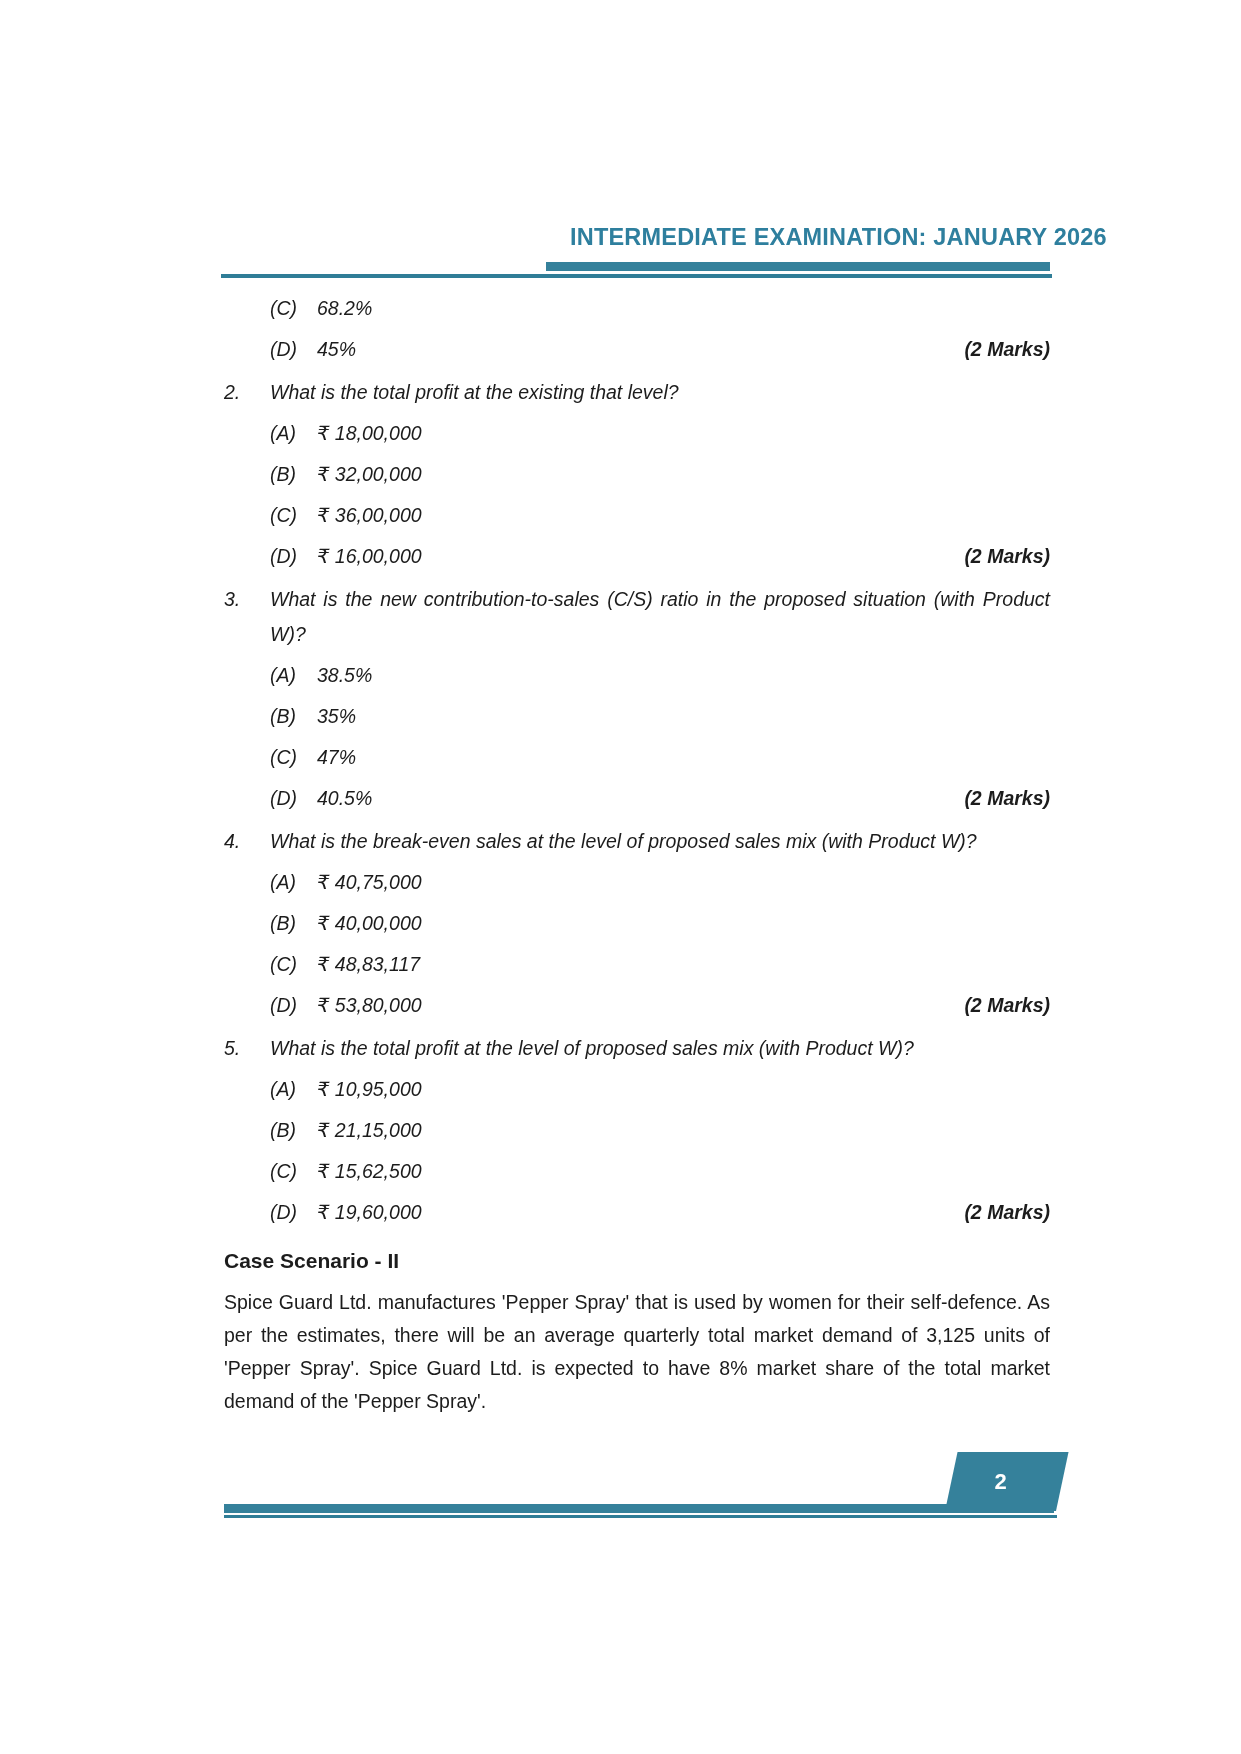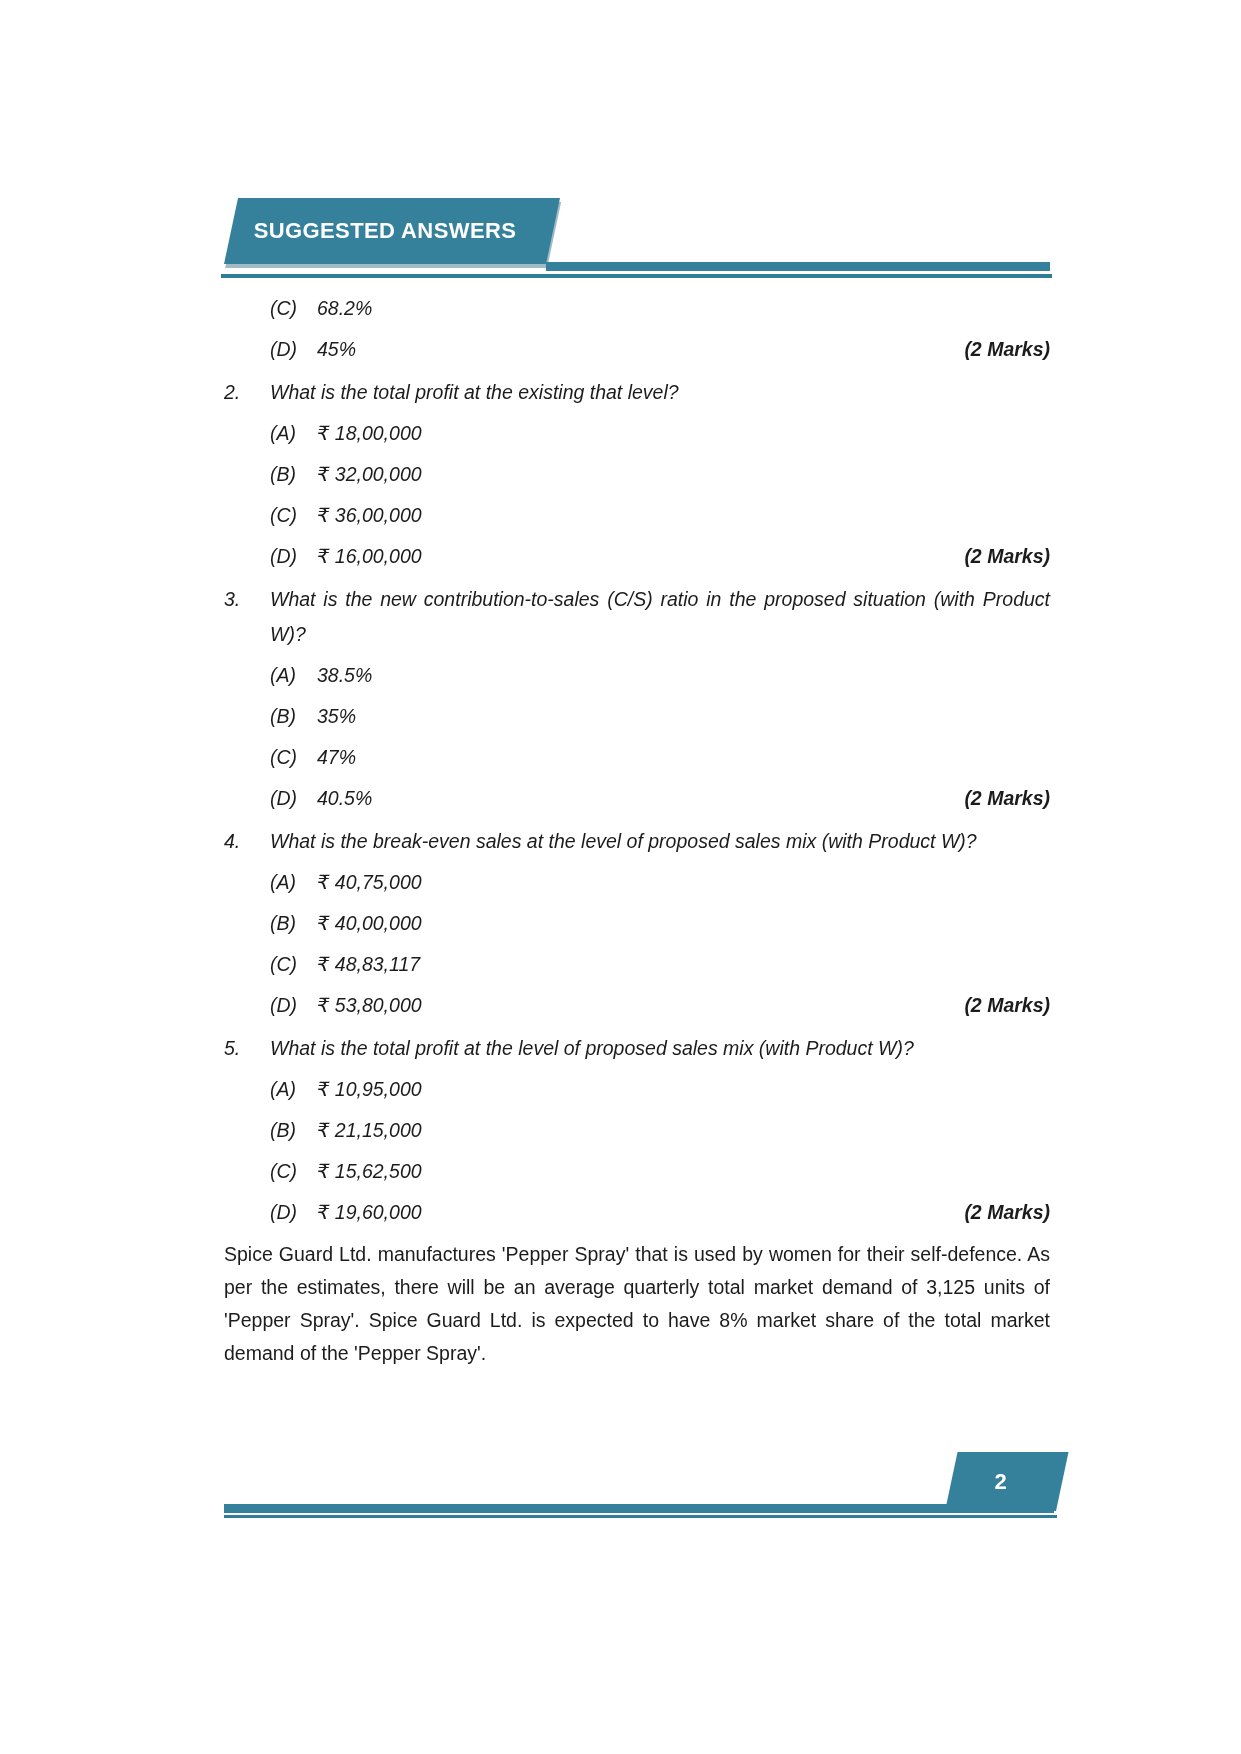--- a/index.html
+++ b/index.html
@@ -94,24 +94,21 @@
   }
   .page-number{
     position:relative;color:#ffffff;font-weight:700;font-size:22px;
   }
 </style>
 </head>
 <body>
 
 <div class="page">
 
-  <div class="banner">
-    <div class="banner-bg"></div>
-    <span class="banner-label">SUGGESTED ANSWERS</span>
-  </div>
+  <div class="header-title">INTERMEDIATE EXAMINATION: JANUARY 2026</div>
   <div class="header-thick-rule"></div>
   <div class="header-thin-rule"></div>
 
   <div class="content">
 
     <div class="optrow">
       <span class="olabel">(C)</span>
       <span class="otext">68.2%</span>
     </div>
     <div class="optrow">
@@ -209,20 +206,21 @@
         <span class="olabel">(C)</span>
         <span class="otext">₹ 15,62,500</span>
       </div>
       <div class="optrow">
         <span class="olabel">(D)</span>
         <span class="otext">₹ 19,60,000</span>
         <span class="marks">(2 Marks)</span>
       </div>
     </div>
 
+    <div class="case-heading">Case Scenario - II</div>
     <div class="case-para">Spice Guard Ltd. manufactures 'Pepper Spray' that is used by women for their self-defence. As per the estimates, there will be an average quarterly total market demand of 3,125 units of 'Pepper Spray'. Spice Guard Ltd. is expected to have 8% market share of the total market demand of the 'Pepper Spray'.</div>
 
   </div>
 
   <div class="footer-bar"></div>
   <div class="footer-thin-rule"></div>
   <div class="page-number-box">
     <div class="box-bg"></div>
     <span class="page-number">2</span>
   </div>

